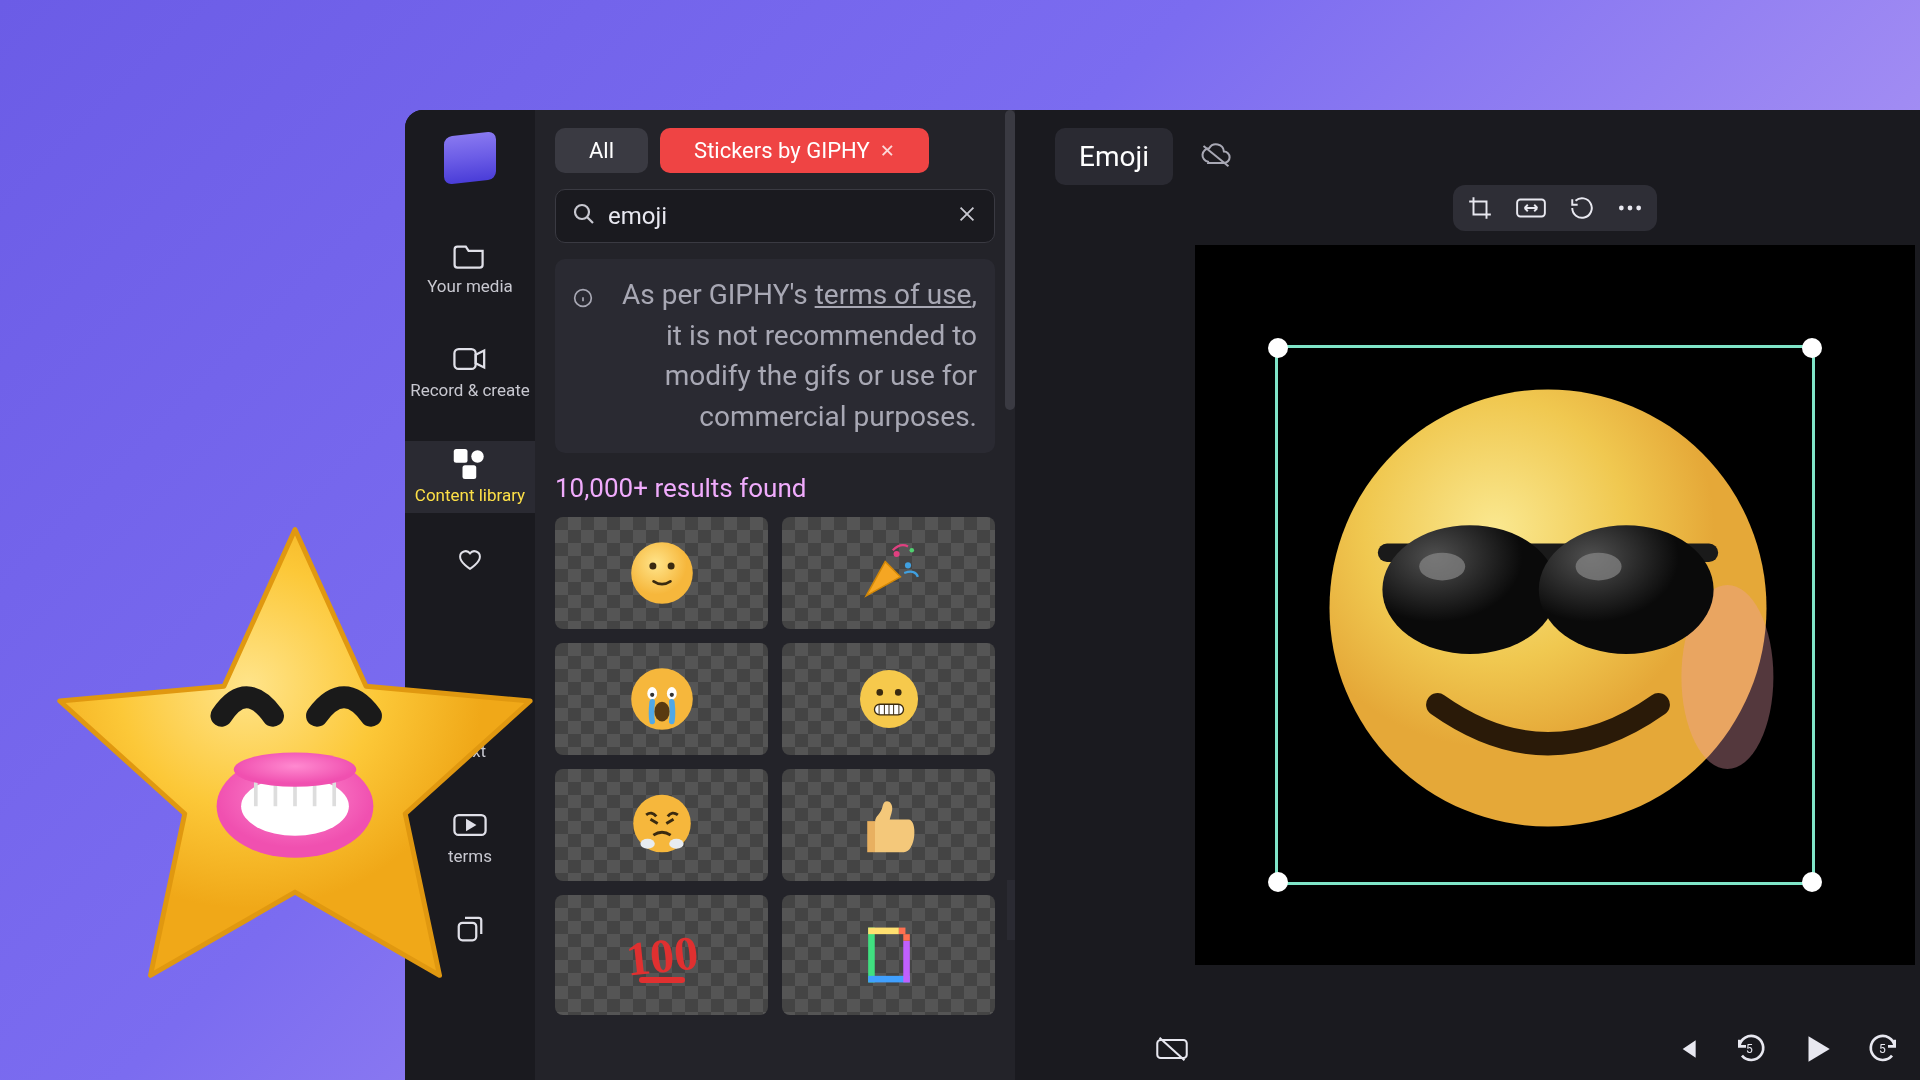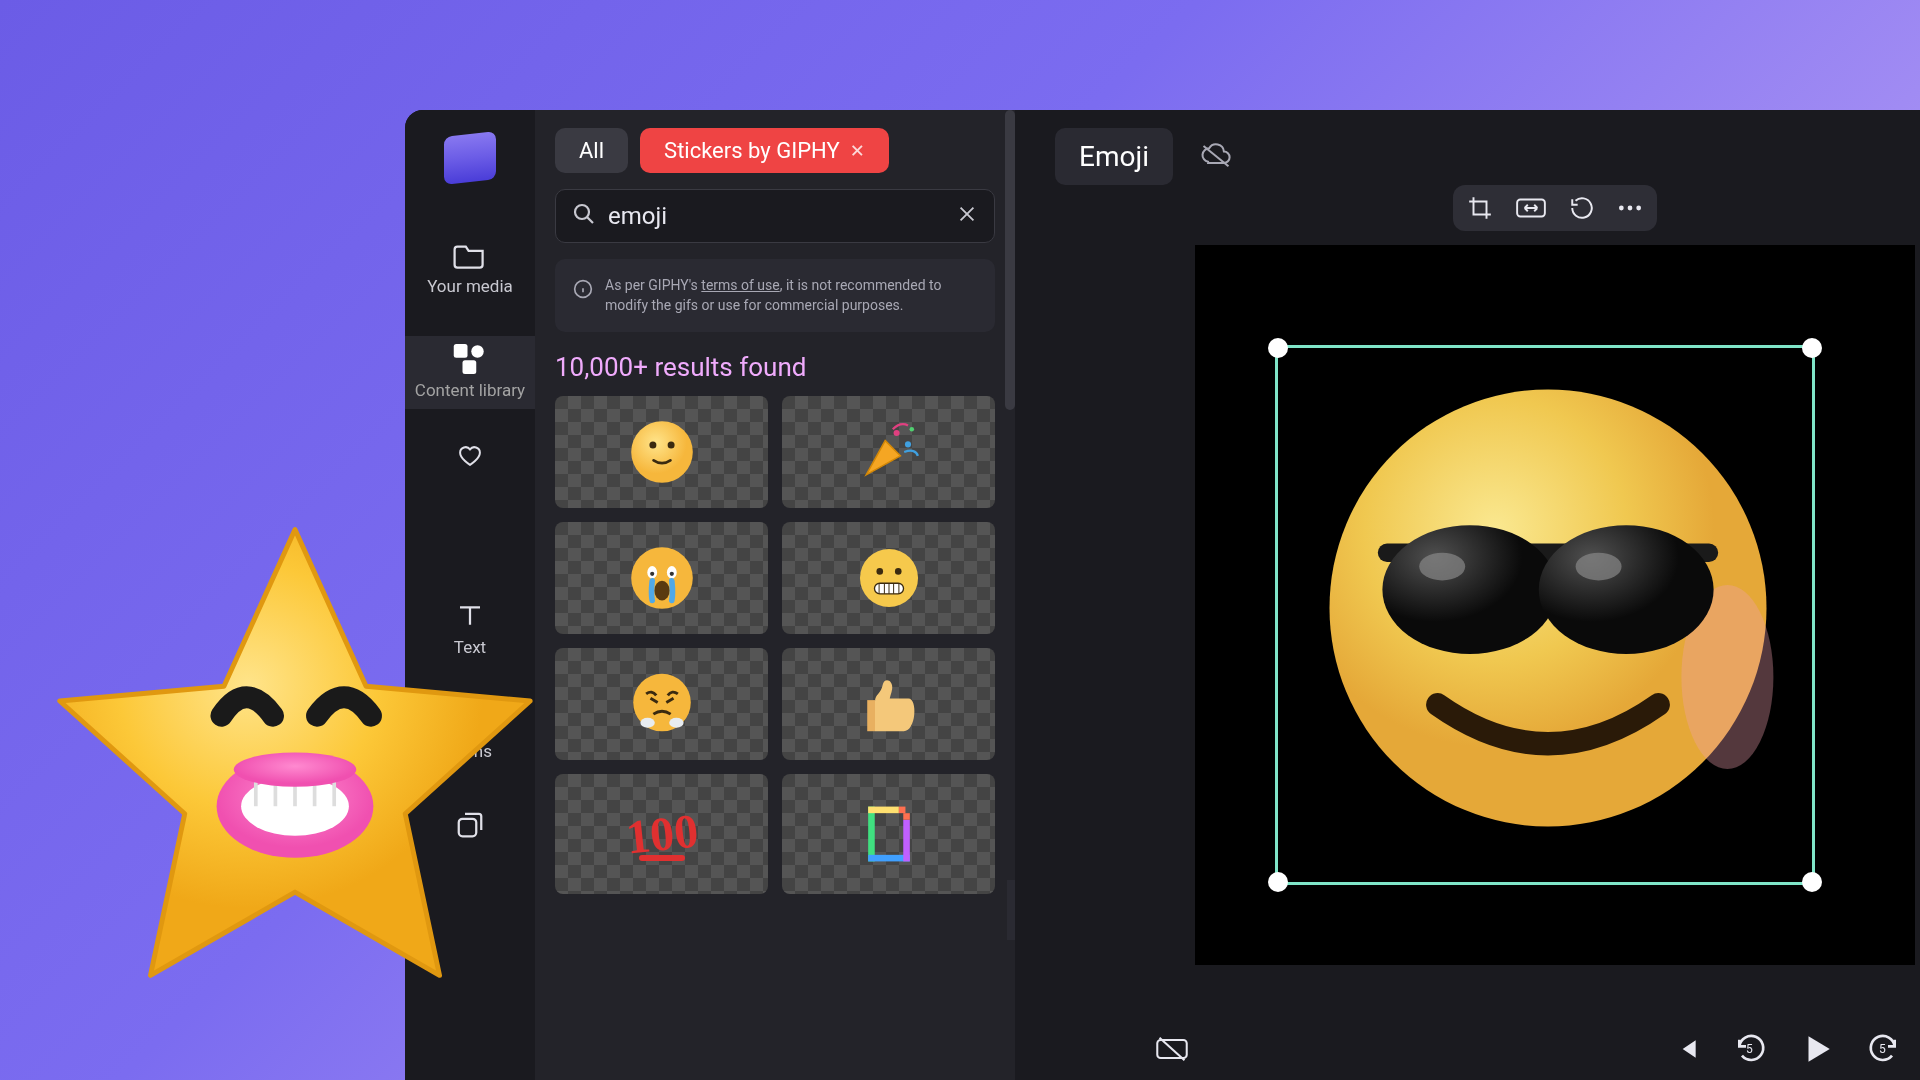--- a/index.html
+++ b/index.html
@@ -47,21 +47,21 @@
     color: #c8c8d0;
     font-size: 17px;
     text-align: center;
     line-height: 1.2;
     padding: 8px 4px;
     width: 100%;
     cursor: pointer;
   }
   .sidebar-item.active {
     background: #2a2a32;
-    color: #a3a3a3;
+    color: #fde047;
   }
   .sidebar-icon { width: 34px; height: 30px; display:flex; align-items:center; justify-content:center; color:#e0e0e8; }
   .sidebar-item.active .sidebar-icon { color:#fff; }
   
   .library-panel {
     width: 480px;
     background: #232329;
     display:flex;
     flex-direction:column;
     padding: 18px 20px 0 20px;
@@ -70,21 +70,21 @@
   .library-panel::after{
     content:"";
     position:absolute;
     top:0; right:0;
     width:10px; height:300px;
     background:#3a3a42;
     border-radius:6px;
   }
   .filter-row { display:flex; gap:12px; margin-bottom:16px; }
   .chip {
-    padding: 10px 24px;
+    padding: 10px 34px;
     border-radius: 10px;
     font-size: 22px;
     color:#fff;
     display:flex;
     align-items:center;
     gap:10px;
     cursor:pointer;
   }
   .chip.all { background:#3a3a42; }
   .chip.primary { background:#ef4444; }
@@ -106,25 +106,26 @@
     outline:none;
     color:#e8e8f0;
     font-size:24px;
   }
   .search-icon, .clear-icon { color:#c8c8d0; }
   .notice {
     background:#2a2a32;
     border-radius:10px;
     padding:16px 18px;
     color:#a8a8b4;
-    font-size:14px;
+    font-size:28px;
     line-height:1.45;
     display:flex;
     gap:12px;
     margin-bottom:20px;
+    text-align:right;
   }
   .notice a { color:#a8a8b4; text-decoration:underline; }
   .results-label { color:#f0abfc; font-size:26px; margin-bottom:14px; }
   .sticker-grid {
     display:grid;
     grid-template-columns: 1fr 1fr;
     gap:14px;
     overflow-y:auto;
     padding-bottom:20px;
   }
@@ -242,20 +243,29 @@
 
     <div class="sidebar-item">
       <span class="sidebar-icon">
         <svg width="34" height="28" viewBox="0 0 24 20" fill="none" stroke="currentColor" stroke-width="1.6">
             <path d="M3 4h6l2 3h10v10a2 2 0 0 1-2 2H3a2 2 0 0 1-2-2V6a2 2 0 0 1 2-2z"></path>
           </svg>
       </span>
       <span>Your media</span>
     </div>
 
+    <div class="sidebar-item">
+      <span class="sidebar-icon">
+        <svg width="34" height="26" viewBox="0 0 24 18" fill="none" stroke="currentColor" stroke-width="1.6">
+            <rect x="1" y="2" width="15" height="14" rx="3"></rect>
+            <path d="M16 6l6-3v12l-6-3z"></path>
+          </svg>
+      </span>
+      <span>Record &amp; create</span>
+    </div>
 
     <div class="sidebar-item active">
       <span class="sidebar-icon">
         <svg width="34" height="30" viewBox="0 0 26 24" fill="currentColor">
             <rect x="0" y="0" width="11" height="11" rx="2"></rect>
             <path d="M14 4 a5 5 0 1 0 10 0 a5 5 0 1 0 -10 0" transform="translate(0,2)"></path>
             <rect x="7" y="13" width="11" height="11" rx="2"></rect>
           </svg>
       </span>
       <span>Content library</span>

